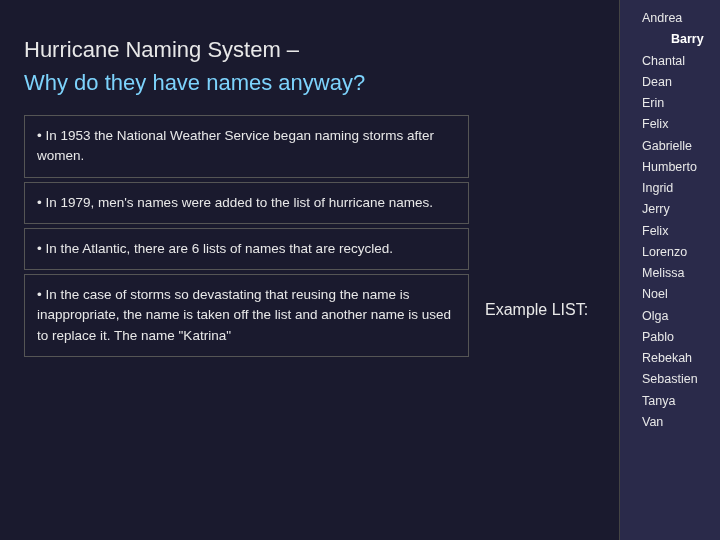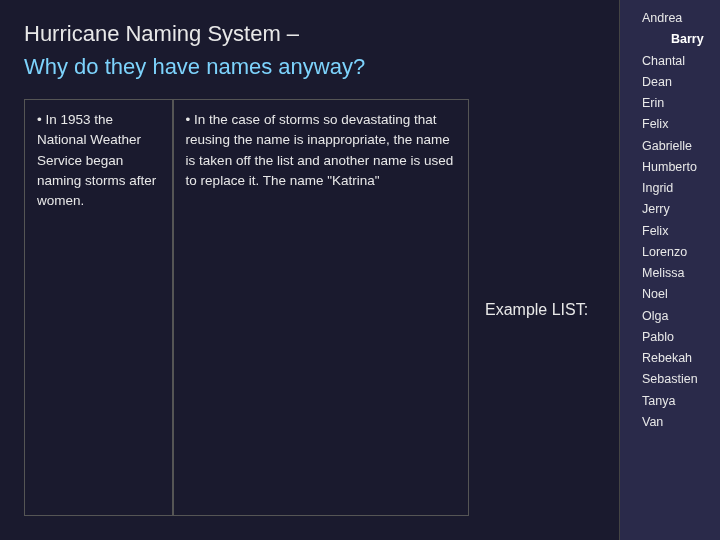--- a/index.html
+++ b/index.html
@@ -9,21 +9,21 @@
       height: 540px;
       background: #1a1a2e;
       font-family: Arial, sans-serif;
       overflow: hidden;
       display: flex;
     }
 
     .main-content {
       flex: 1;
       background: #1a1a2e;
-      padding: 20px 24px;
+      padding: 36px 24px;
       display: flex;
       flex-direction: column;
     }
 
     .title-section {
       margin-bottom: 18px;
     }
 
     .slide-title {
       color: #e8e8e8;
@@ -42,20 +42,21 @@
 
     .content-area {
       display: flex;
       flex: 1;
       gap: 16px;
     }
 
     .bullet-section {
       flex: 1;
       display: flex;
+      flex-direction: column;
       gap: 0;
     }
 
     .bullet-item {
       color: #e8e8e8;
       font-size: 13.5px;
       line-height: 1.5;
       padding: 10px 12px;
       border: 1px solid #555;
       margin-bottom: 4px;
@@ -99,20 +100,22 @@
 <div class="main-content">
   <div class="title-section">
     <div class="slide-title">Hurricane Naming System –</div>
     <div class="slide-subtitle">Why do they have names anyway?</div>
   </div>
 
   <div class="content-area">
     <div class="bullet-section">
 
     <div class="bullet-item">• In 1953 the National Weather Service began naming storms after women.</div>
+        <div class="bullet-item">• In 1979, men's names were added to the list of hurricane names.</div>
+        <div class="bullet-item">• In the Atlantic, there are 6 lists of names that are recycled.</div>
         <div class="bullet-item">• In the case of storms so devastating that reusing the name is inappropriate, the name is taken off the list and another name is used to replace it.  The name "Katrina"</div>
       </div>
 
     <div class="example-box">
       <span>Example LIST:</span>
     </div>
   </div>
 </div>
 
 <div class="sidebar">

